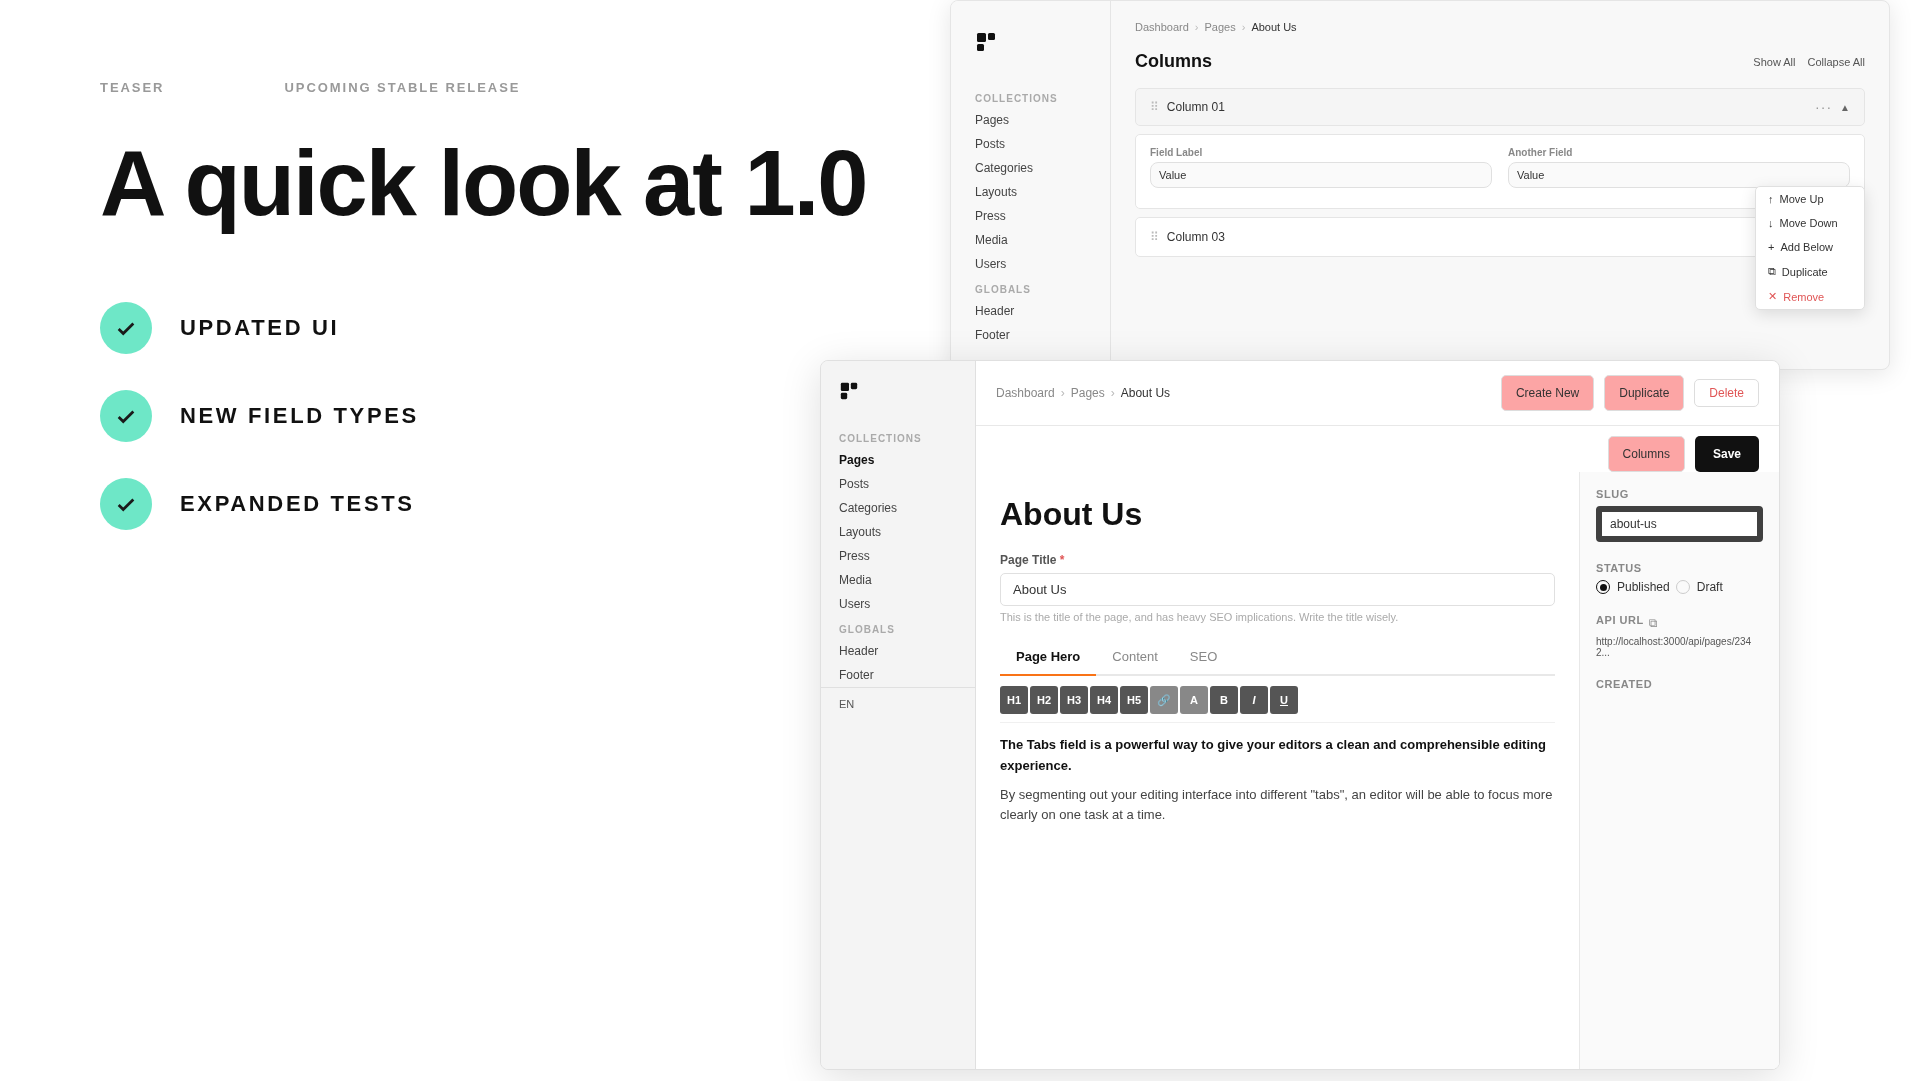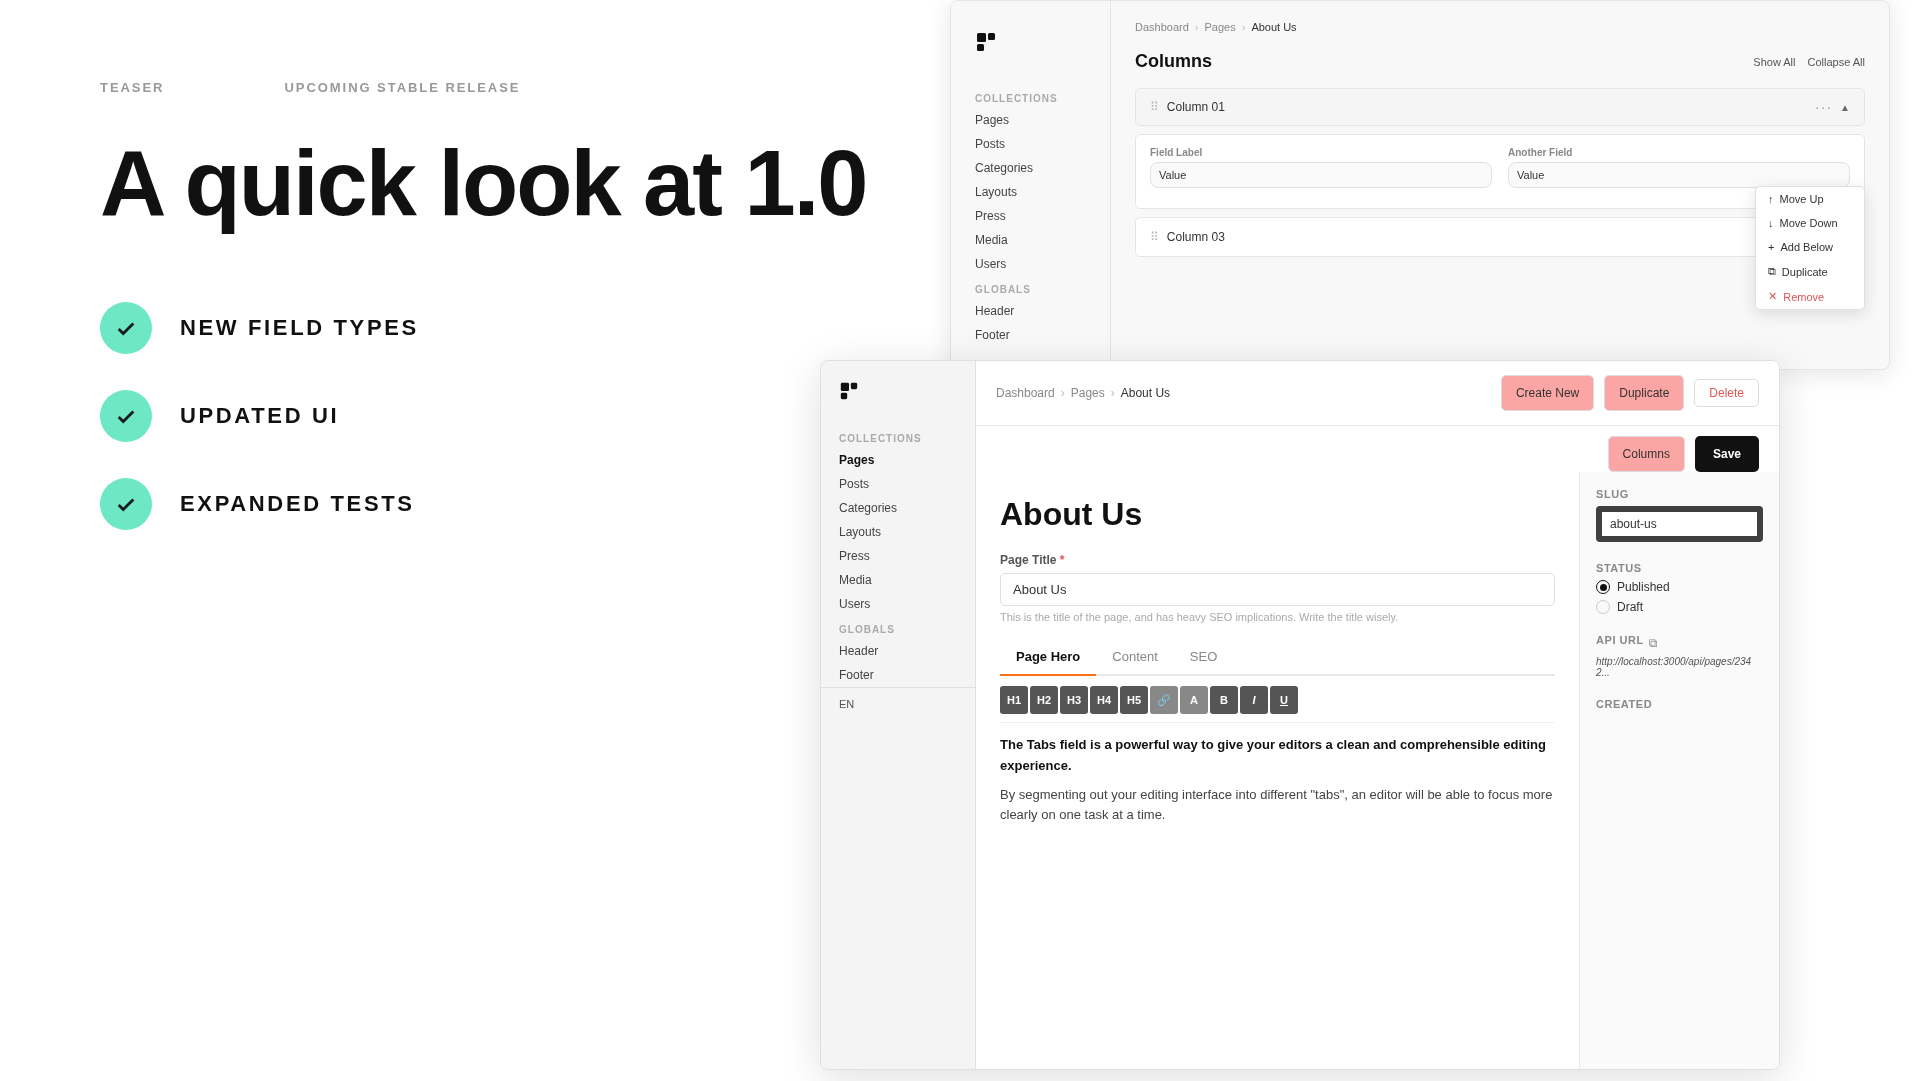--- a/index.html
+++ b/index.html
@@ -469,21 +469,21 @@
     .sidebar-field-value {
       font-size: 12px;
       color: #333;
       background: #fff;
       border: 6px solid #404040;
       border-radius: 4px;
       padding: 5px 8px;
     }
     .radio-group {
       display: flex;
-      flex-direction: column;
+      flex-direction: row;
       gap: 6px;
     }
     .radio-item {
       display: flex;
       align-items: center;
       gap: 7px;
       font-size: 12px;
       color: #333;
     }
     .radio-dot {
@@ -510,21 +510,20 @@
       align-items: center;
       gap: 5px;
       font-size: 11px;
       color: #888;
     }
     .api-url-value {
       font-size: 10px;
       color: #555;
       word-break: break-all;
       margin-top: 4px;
-      font-style: italic;
     }
     .copy-icon {
       font-size: 12px;
       cursor: pointer;
       color: #888;
     }
 
     
     .front-lang-bar {
       margin-top: auto;
@@ -547,29 +546,29 @@
     <span class="label-text">UPCOMING STABLE RELEASE</span>
   </div>
   <h1 class="headline">A quick look at 1.0</h1>
   <div class="features-list">
     <div class="feature-item">
       <div class="check-circle">
         <svg viewBox="0 0 24 24">
             <polyline class="checkmark" points="4,13 9,18 20,7"></polyline>
           </svg>
       </div>
-      <span class="feature-label">NEW FIELD TYPES</span>
+      <span class="feature-label">UPDATED UI</span>
     </div>
     <div class="feature-item">
       <div class="check-circle">
         <svg viewBox="0 0 24 24">
             <polyline class="checkmark" points="4,13 9,18 20,7"></polyline>
           </svg>
       </div>
-      <span class="feature-label">UPDATED UI</span>
+      <span class="feature-label">NEW FIELD TYPES</span>
     </div>
     <div class="feature-item">
       <div class="check-circle">
         <svg viewBox="0 0 24 24">
             <polyline class="checkmark" points="4,13 9,18 20,7"></polyline>
           </svg>
       </div>
       <span class="feature-label">EXPANDED TESTS</span>
     </div>
   </div>

